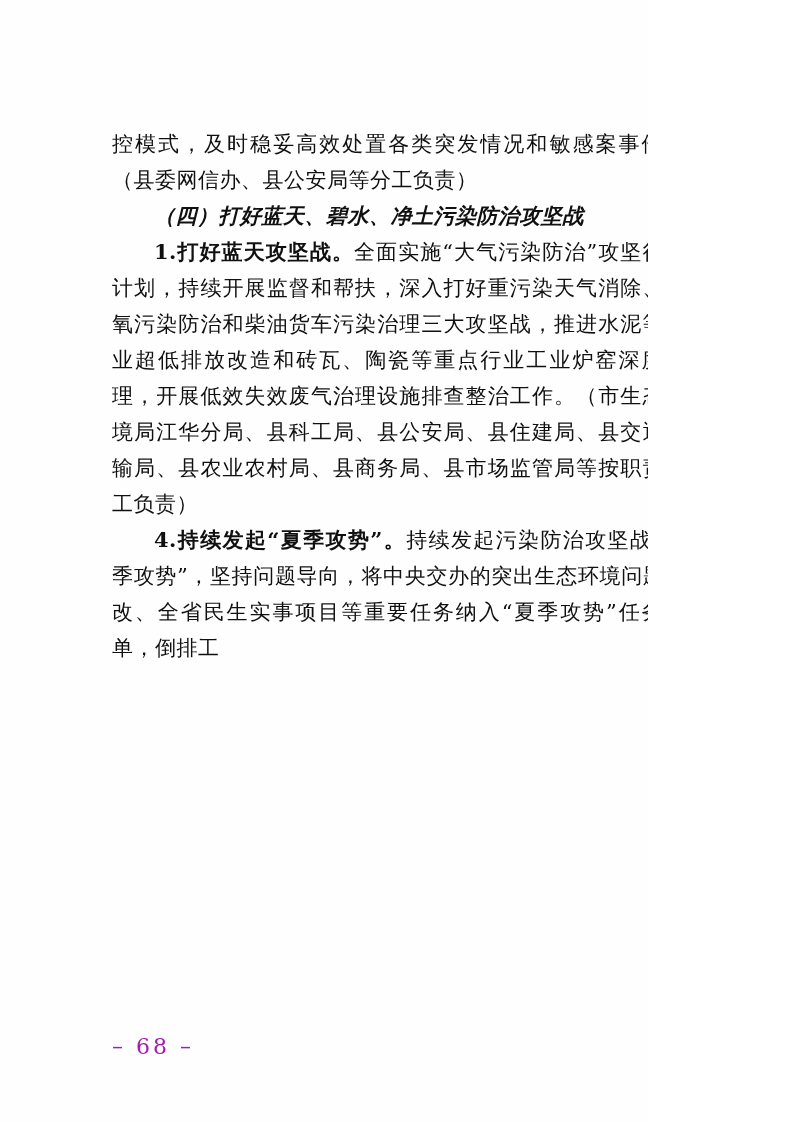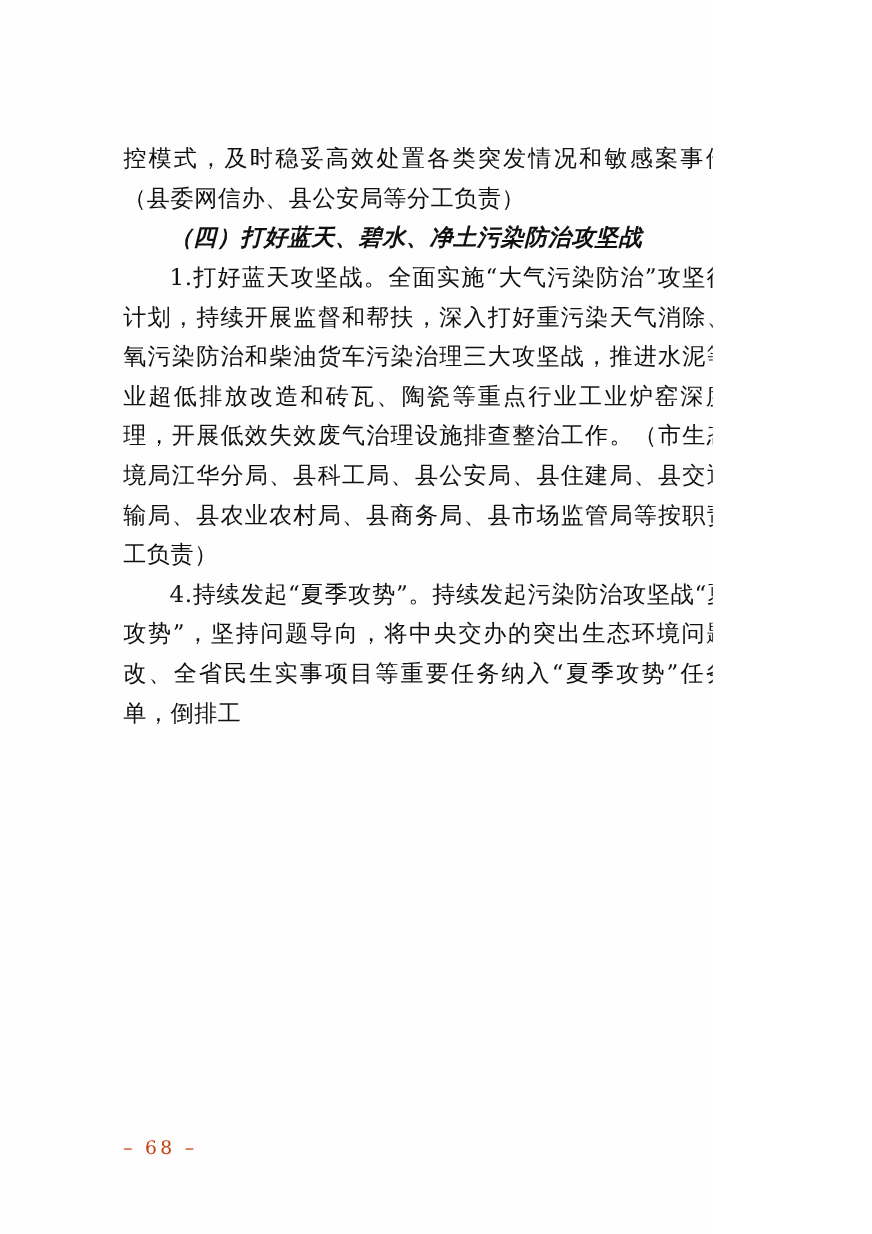--- a/index.html
+++ b/index.html
@@ -37,29 +37,29 @@
     text-indent: 2em;
   }
   .content p.noindent {
     text-indent: 0;
   }
   .heading {
     font-weight: bold;
     font-style: italic;
   }
   .lead {
-    font-weight: normal;
+    font-weight: bold;
   }
   .footer {
     position: absolute;
     left: 112px;
     top: 1034px;
-    font-size: 17px;
+    font-size: 22px;
     letter-spacing: 3px;
-    color: #c2410c;
+    color: #a21caf;
   }
 </style>
 </head>
 <body>
 
 <div class="page">
   <div class="content">
 
     <p class="body noindent"><span>控模式，及时稳妥高效处置各类突发情况和敏感案事件。（县委网信办、县公安局等分工负责）</span></p>
 

